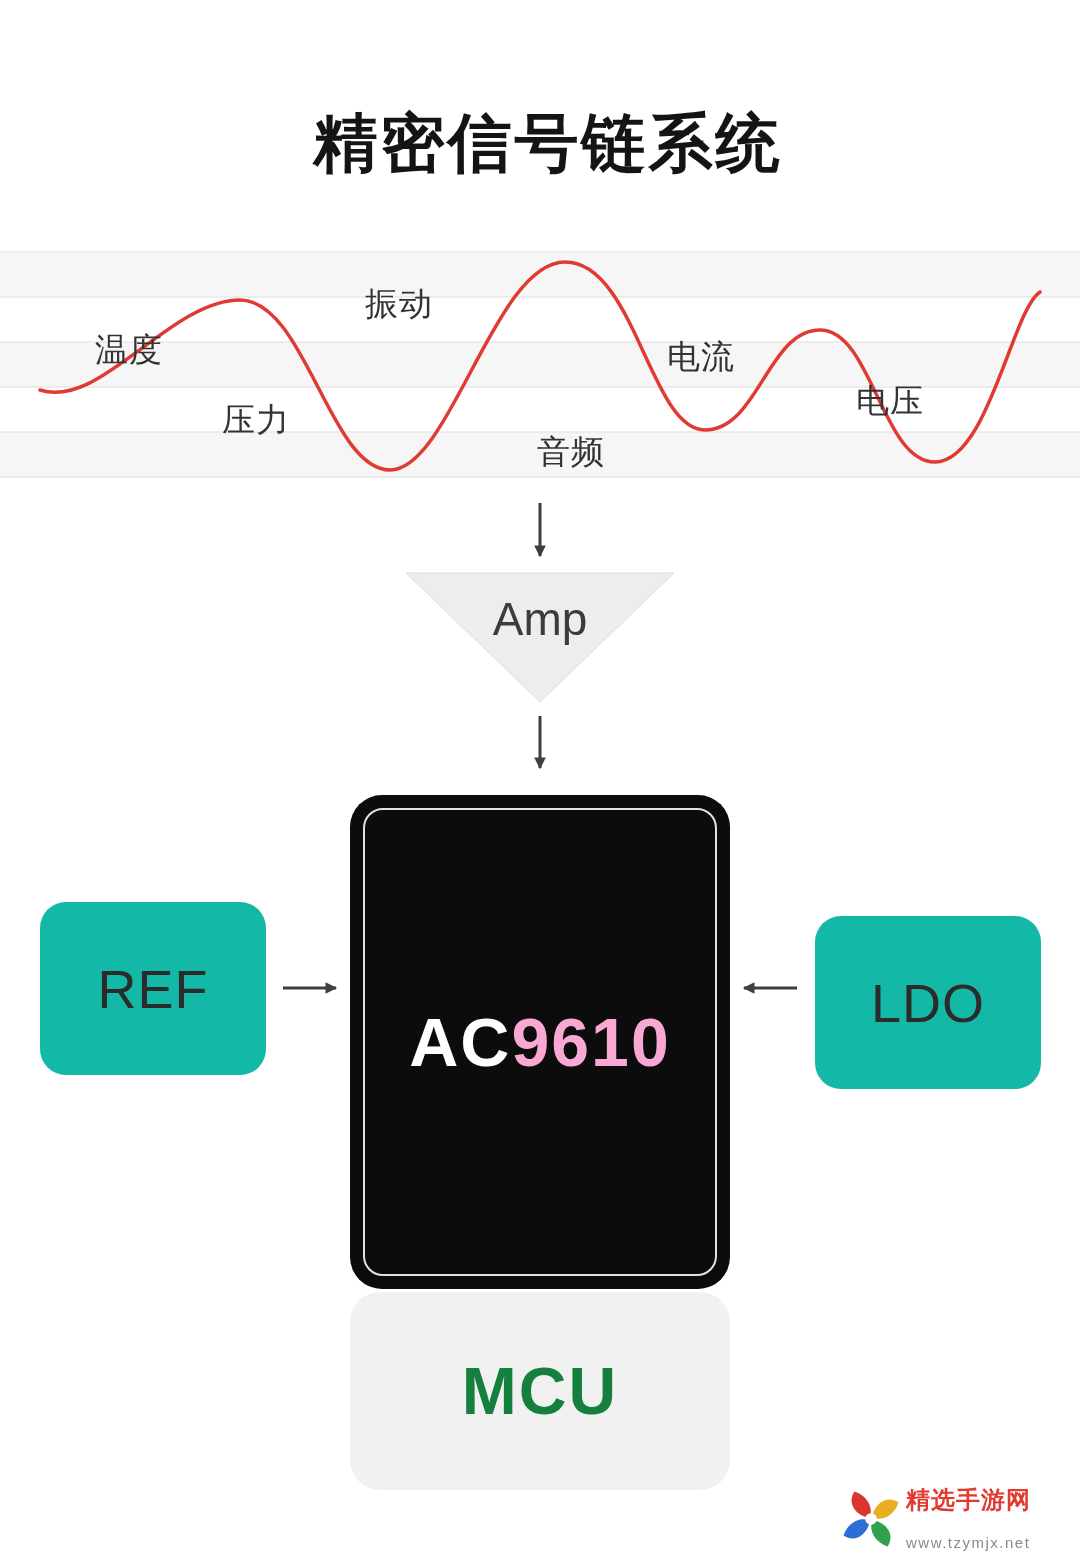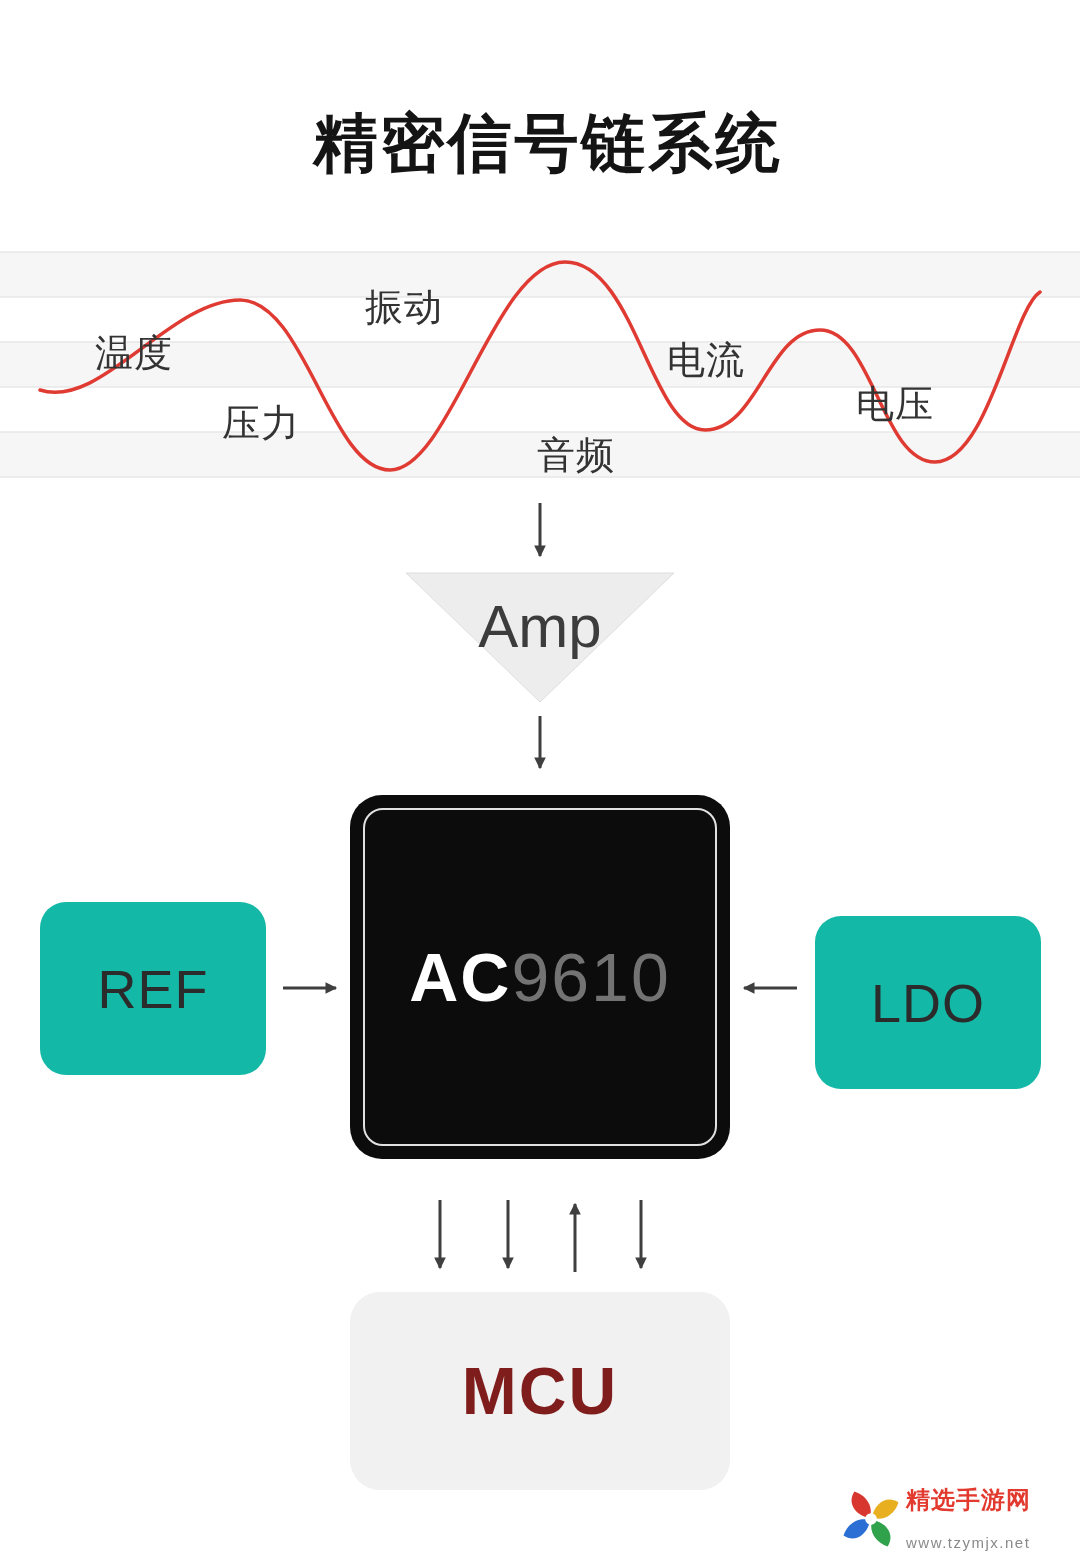--- a/index.html
+++ b/index.html
@@ -26,48 +26,48 @@
   }
   .wave-svg {
     position: absolute;
     left: 0;
     top: 250px;
     width: 1080px;
     height: 236px;
   }
   .wave-label {
     position: absolute;
-    font-size: 38px;
+    font-size: 33px;
     color: #333333;
     letter-spacing: 1px;
     white-space: nowrap;
   }
   .overlay-svg {
     position: absolute;
     left: 0;
     top: 0;
     width: 1080px;
     height: 1563px;
     pointer-events: none;
   }
   .amp-label {
     position: absolute;
     left: 440px;
     top: 592px;
     width: 200px;
     text-align: center;
-    font-size: 60px;
+    font-size: 46px;
     color: #3c3c3c;
   }
   .chip {
     position: absolute;
     left: 350px;
     top: 795px;
     width: 380px;
-    height: 364px;
+    height: 494px;
     background: #0c0c0c;
     border-radius: 32px;
   }
   .chip-inner {
     position: absolute;
     left: 13px;
     top: 13px;
     right: 13px;
     bottom: 13px;
     border: 2px solid rgba(255,255,255,0.88);
@@ -80,21 +80,21 @@
     width: 100%;
     height: 100%;
     display: flex;
     align-items: center;
     justify-content: center;
     font-size: 68px;
     color: #ffffff;
     letter-spacing: 2px;
   }
   .chip-label-bold { font-weight: 800; }
-  .chip-label-rest { font-weight: 400; color: #737373; }
+  .chip-label-rest { font-weight: 700; color: #f9a8d4; }
   .side-block {
     position: absolute;
     top: 902px;
     width: 226px;
     height: 173px;
     background: #14b8a6;
     border-radius: 26px;
     display: flex;
     align-items: center;
     justify-content: center;
@@ -115,21 +115,21 @@
     height: 198px;
     background: #f1f1f1;
     border-radius: 30px;
     display: flex;
     align-items: center;
     justify-content: center;
   }
   .mcu-label {
     font-size: 66px;
     font-weight: 700;
-    color: #7f1d1d;
+    color: #15803d;
     letter-spacing: 2px;
   }
   .watermark {
     position: absolute;
     left: 840px;
     top: 1484px;
     display: flex;
     align-items: center;
   }
   .wm-icon { width: 62px; height: 62px; flex: 0 0 auto; }

